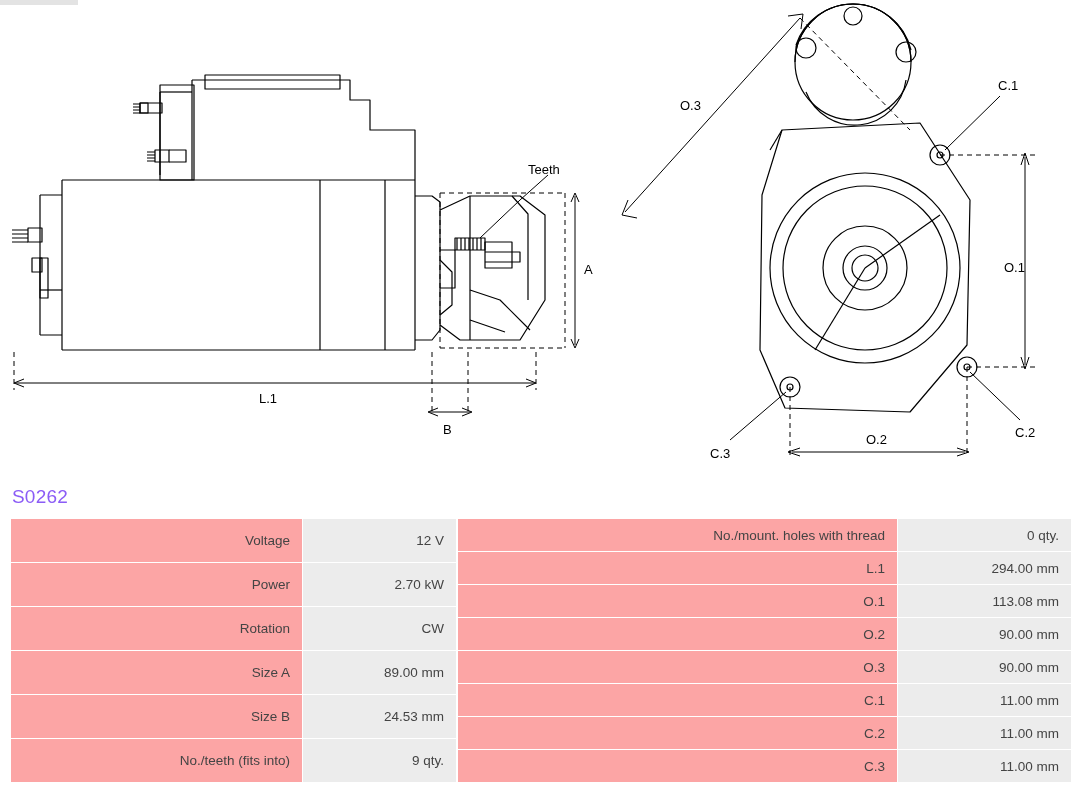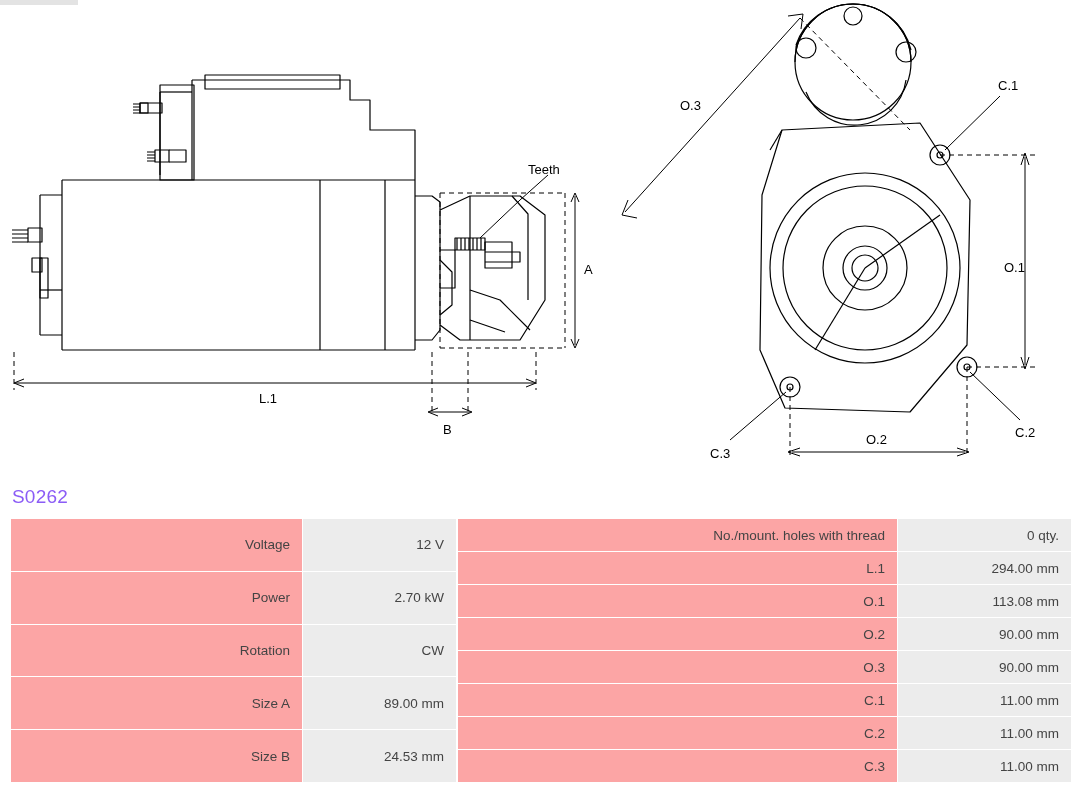--- a/index.html
+++ b/index.html
@@ -289,20 +289,24 @@
           <td class="value">CW</td>
         </tr>
         <tr>
           <td class="label">Size A</td>
           <td class="value">89.00 mm</td>
         </tr>
         <tr>
           <td class="label">Size B</td>
           <td class="value">24.53 mm</td>
         </tr>
+        <tr>
+          <td class="label">No./teeth (fits into)</td>
+          <td class="value">9 qty.</td>
+        </tr>
       </tbody>
     </table>
 
     <table class="spec right">
       <colgroup>
           <col class="c1">
           <col class="c2">
         </colgroup>
       <tbody>
         <tr>

